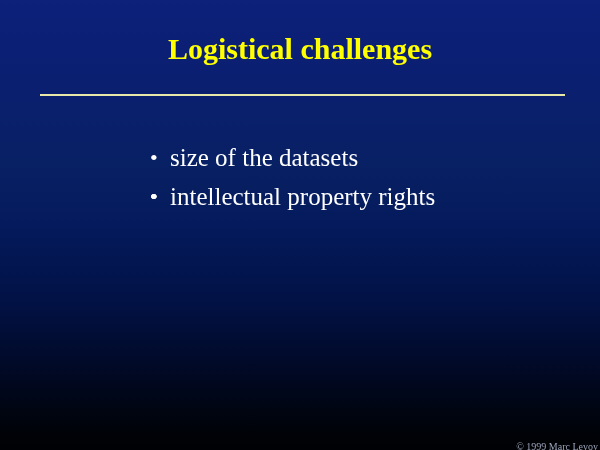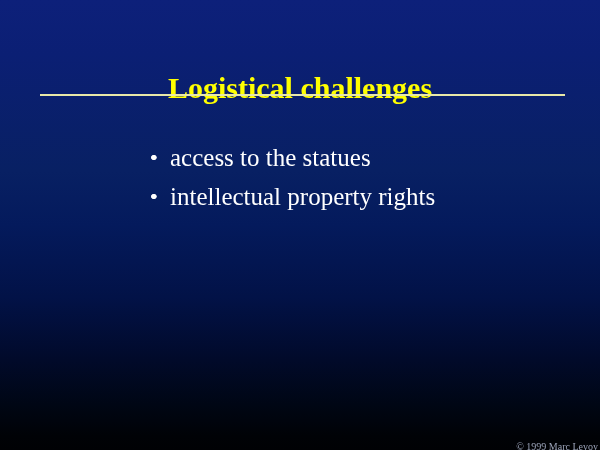--- a/index.html
+++ b/index.html
@@ -36,21 +36,20 @@
     left: 0;
     width: 600px;
     text-align: center;
     color: #ffff00;
     font-family: "Liberation Serif", "DejaVu Serif", serif;
     font-weight: bold;
     font-size: 30px;
     line-height: 34px;
     letter-spacing: 0px;
     white-space: nowrap;
-    margin-top: 39px;
   }
 
   #title-rule {
     position: absolute;
     left: 40px;
     top: 94px;
     width: 525px;
     height: 2px;
     background: #e8e8a8;
   }
@@ -102,24 +101,24 @@
 
 <div id="slide">
 
   <div id="title">Logistical challenges</div>
 
   <div id="title-rule"></div>
 
   <ul id="bullet-list">
     <li>
       <span class="bullet-dot">•</span>
+      <span>size of the datasets</span>
     </li>
     <li>
       <span class="bullet-dot">•</span>
-      <span>access to the statues</span>
     </li>
     <li>
       <span class="bullet-dot">•</span>
     </li>
     <li>
       <span class="bullet-dot">•</span>
       <span>intellectual property rights</span>
     </li>
   </ul>
 

